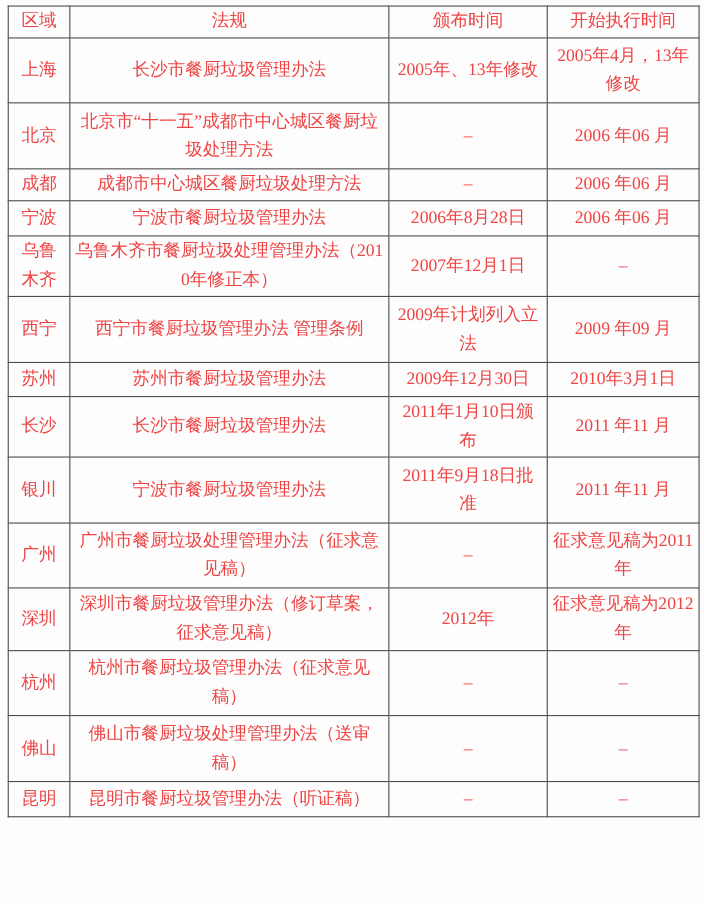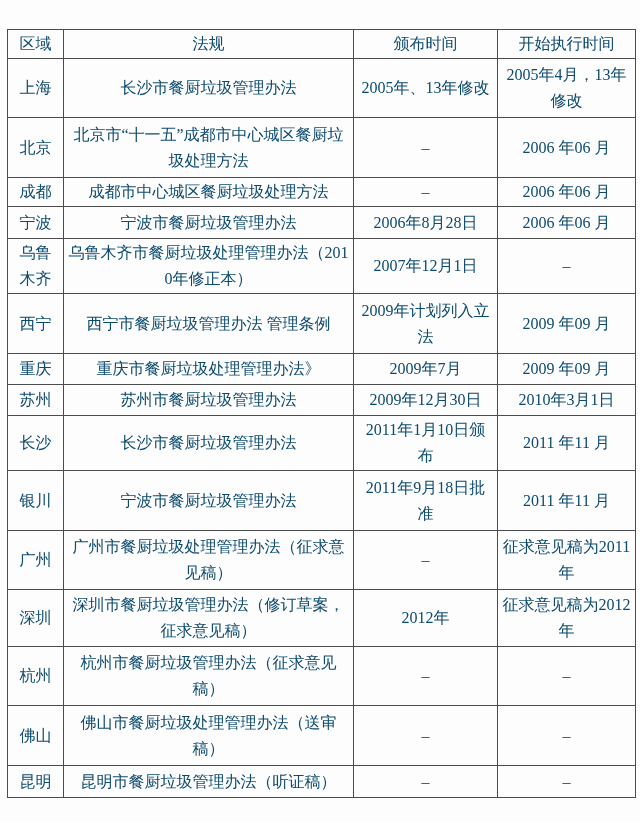--- a/index.html
+++ b/index.html
@@ -11,24 +11,23 @@
     overflow: hidden;
     font-family: "Liberation Serif", "DejaVu Serif", serif;
   }
   .regulation-table {
     position: absolute;
     left: 7px;
     top: 5px;
     width: 628px;
     border-collapse: collapse;
     table-layout: fixed;
-    color: #0c4a6e;
+    color: #ef4444;
     font-size: 16px;
     line-height: 26px;
-    margin-top: 24px;
   }
   .regulation-table th,
   .regulation-table td {
     border: 1px solid #4c4c4c;
     text-align: center;
     vertical-align: middle;
     padding: 1px 4px;
     overflow: hidden;
     word-break: break-all;
     font-weight: normal;
@@ -87,26 +86,20 @@
       <td>2007年12月1日</td>
       <td>–</td>
     </tr>
     <tr style="height:60px">
       <td>西宁</td>
       <td>西宁市餐厨垃圾管理办法 管理条例</td>
       <td>2009年计划列入立法</td>
       <td>2009 年09 月</td>
     </tr>
     <tr style="height:31px">
-      <td>重庆</td>
-      <td>重庆市餐厨垃圾处理管理办法》</td>
-      <td>2009年7月</td>
-      <td>2009 年09 月</td>
-    </tr>
-    <tr style="height:31px">
       <td>苏州</td>
       <td>苏州市餐厨垃圾管理办法</td>
       <td>2009年12月30日</td>
       <td>2010年3月1日</td>
     </tr>
     <tr style="height:54px">
       <td>长沙</td>
       <td>长沙市餐厨垃圾管理办法</td>
       <td>2011年1月10日颁布</td>
       <td>2011 年11 月</td>

